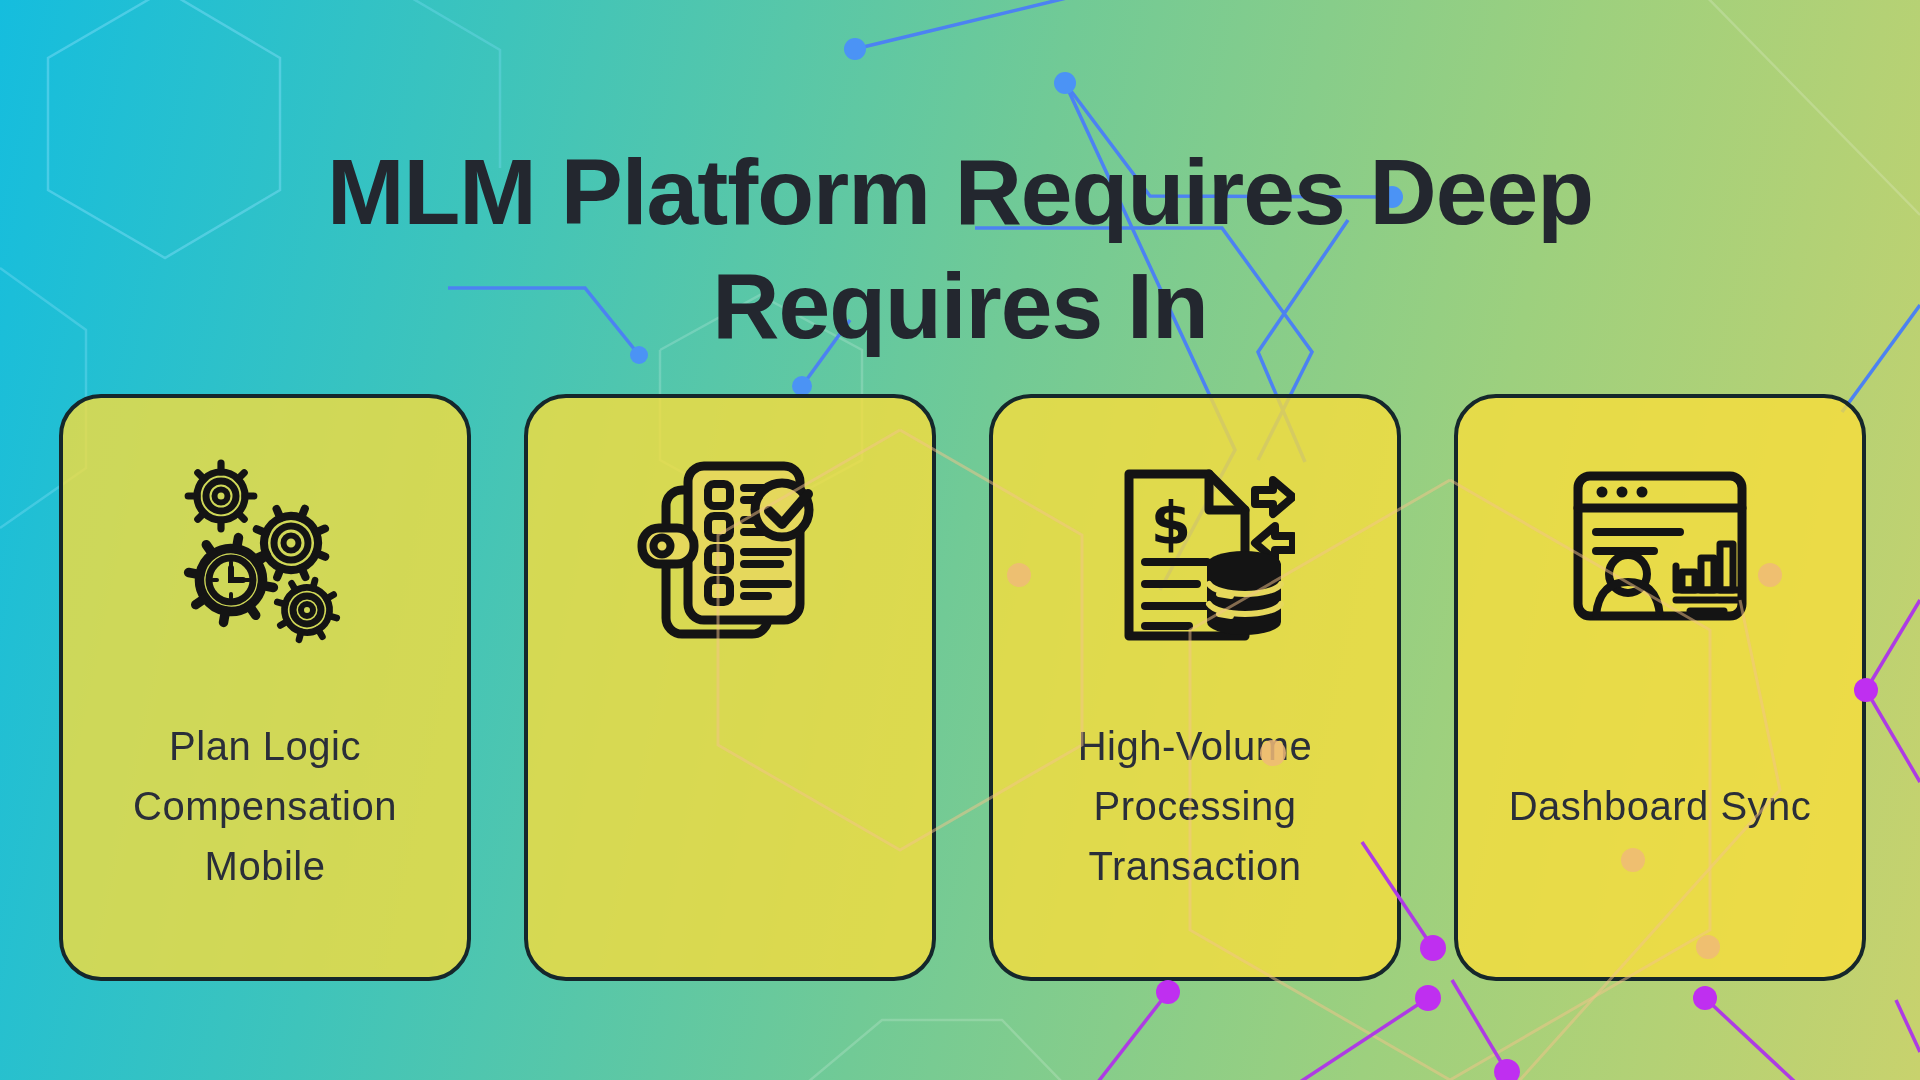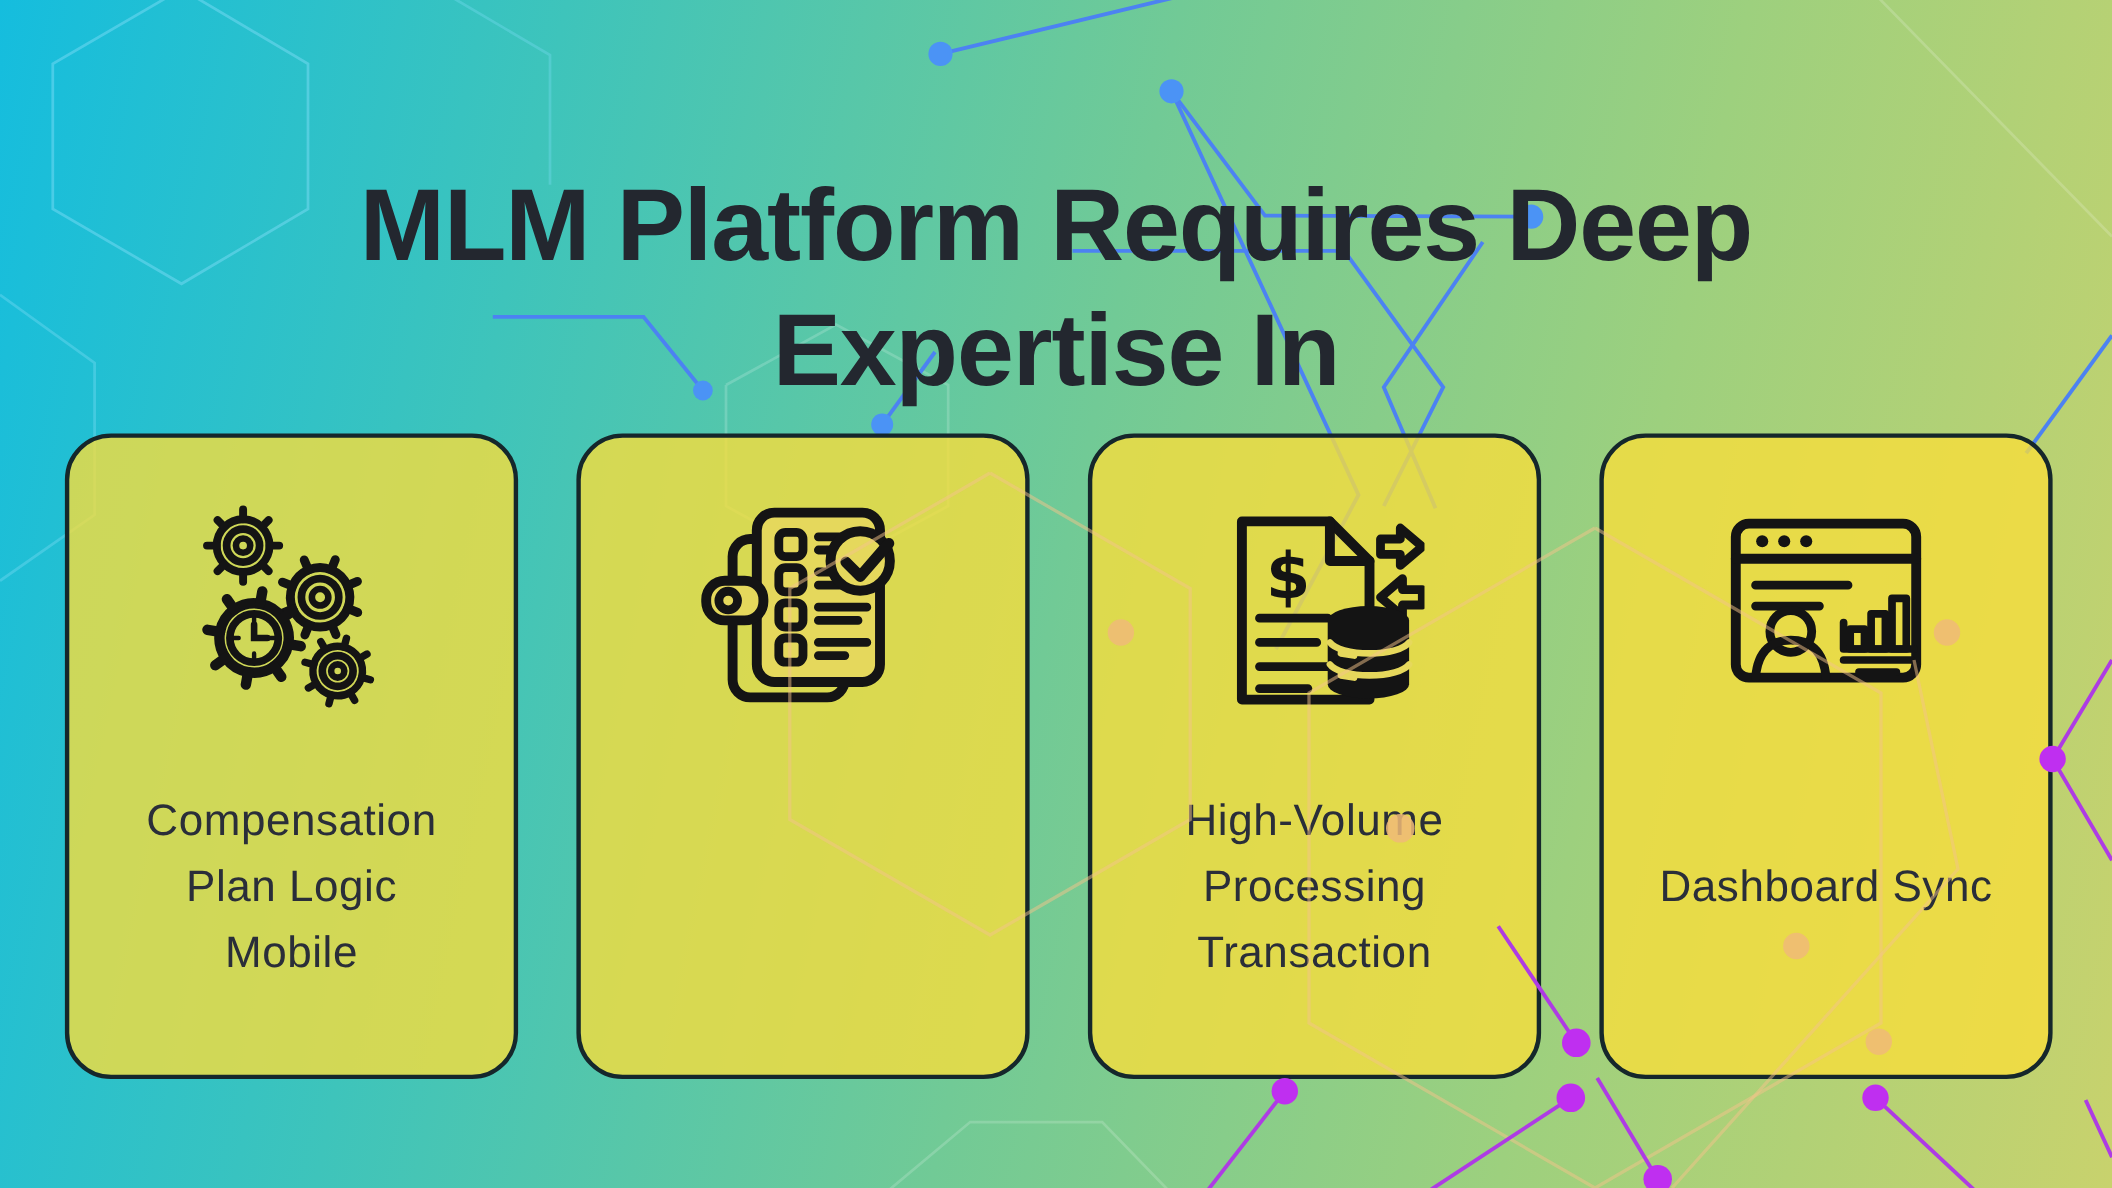--- a/index.html
+++ b/index.html
@@ -5,21 +5,21 @@
   html,body{margin:0;padding:0;}
   body{
     width:1920px;height:1080px;overflow:hidden;position:relative;
     font-family:"Liberation Sans","DejaVu Sans",sans-serif;
     background:linear-gradient(102deg,#15bdde 0%,#3ec4bb 24%,#71ca96 50%,#9dd07e 74%,#c8d26d 100%);
   }
   svg.decor{position:absolute;left:0;top:0;pointer-events:none;}
   #decor-under{z-index:0;}
   #decor-over{z-index:3;}
   .title{
-    position:absolute;left:0;top:86px;width:1920px;z-index:2;
+    position:absolute;left:0;top:74px;width:1920px;z-index:2;
     text-align:center;font-size:93px;font-weight:700;line-height:1.22;
     color:#23272f;letter-spacing:-1px;
   }
   .title span{display:block;}
   .cards{
     position:absolute;left:59px;top:394px;z-index:2;
     display:flex;gap:53px;
   }
   .card{
     width:412px;height:587px;box-sizing:border-box;
@@ -64,21 +64,21 @@
     <circle cx="855" cy="49" r="11"></circle>
     <circle cx="1065" cy="83" r="11"></circle>
     <circle cx="1392" cy="197" r="11"></circle>
     <circle cx="802" cy="386" r="10"></circle>
     <circle cx="639" cy="355" r="9"></circle>
   </g>
 </svg>
 
 <h1 class="title">
   <span>MLM Platform Requires Deep</span>
-  <span>Expertise In</span>
+  <span>Requires In</span>
 </h1>
 
 <div class="cards">
 
   <div class="card">
     <svg class="card-icon" viewBox="0 0 200 200">
       <defs>
         <g id="gear-rim" fill="none" stroke="#141414" stroke-width="9" stroke-linecap="round">
           <circle r="30"></circle>
           <path d="M30,0H41 M21.2,21.2L29,29 M0,30V41 M-21.2,21.2L-29,29 M-30,0H-41 M-21.2,-21.2L-29,-29 M0,-30V-41 M21.2,-21.2L29,-29"></path>
@@ -94,22 +94,22 @@
       <circle cx="66" cy="132" r="22" fill="none" stroke="#141414" stroke-width="7"></circle>
       <g stroke="#141414" stroke-width="6" stroke-linecap="round" fill="none">
         <path d="M66,120 V132 H78"></path>
         <path d="M66,114 v4 M84,132 h-4 M66,150 v-4 M48,132 h4" stroke-width="4"></path>
       </g>
       <use href="#gear-rim" transform="translate(142,162) rotate(15) scale(0.75)"></use>
       <circle cx="142" cy="162" r="14" fill="none" stroke="#141414" stroke-width="7"></circle>
       <circle cx="142" cy="162" r="6" fill="none" stroke="#141414" stroke-width="6"></circle>
     </svg>
     <div class="card-label">
+      <span>Plan Logic</span>
       <span>Compensation</span>
-      <span>Plan Logic</span>
       <span>Mobile</span>
     </div>
   </div>
 
   <div class="card">
     <svg class="card-icon" viewBox="0 0 200 200">
       <g fill="none" stroke="#141414" stroke-width="9" stroke-linejoin="round" stroke-linecap="round">
         <rect x="36" y="42" width="102" height="144" rx="16"></rect>
         <rect x="58" y="18" width="112" height="154" rx="16" fill="#e5d85c"></rect>
         <rect x="78" y="36" width="22" height="22" rx="6" stroke-width="8"></rect>

